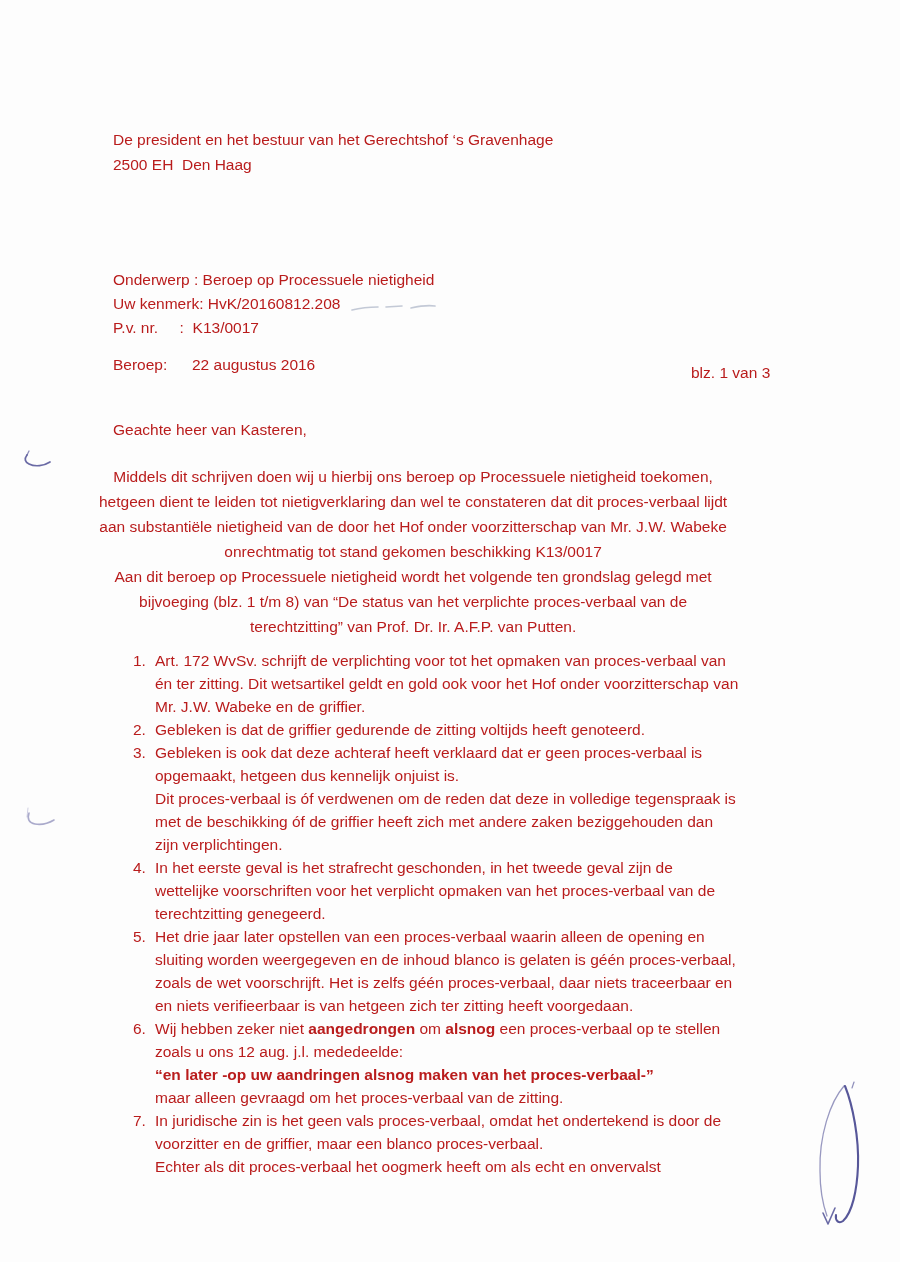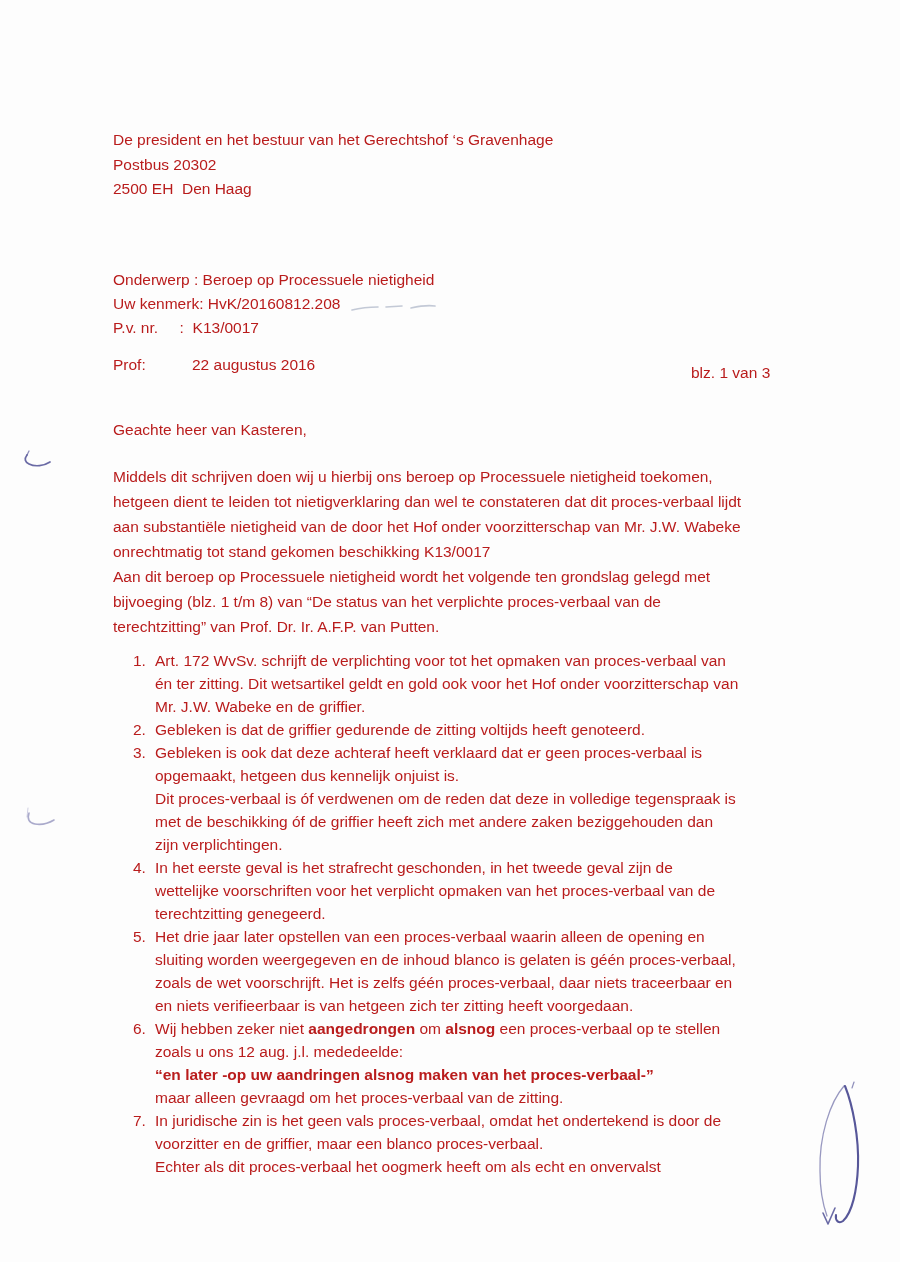--- a/index.html
+++ b/index.html
@@ -15,53 +15,53 @@
   .abs{position:absolute;}
   #recipient{left:113px;top:128px;line-height:24.5px;white-space:pre-wrap;}
   #meta{left:113px;top:268px;line-height:24px;}
   .meta-row{display:flex;}
   .meta-label{min-width:79px;white-space:pre;}
   .meta-value{white-space:pre;}
   #daterow{left:113px;top:356px;width:690px;height:24px;}
   .date-label{display:inline-block;min-width:79px;}
   #pageind{position:absolute;left:578px;top:8px;white-space:pre;}
   #salutation{left:113px;top:421px;}
-  #intro{left:113px;top:464px;line-height:25px;white-space:pre-wrap;}
+  #intro{left:99px;top:464px;line-height:25px;white-space:pre-wrap;text-align:center;}
   #list{left:133px;top:649px;line-height:23px;}
   .li{display:flex;align-items:flex-start;}
   .li .num{min-width:22px;white-space:pre;}
   .li .body{flex:1;white-space:pre-wrap;}
   .bold{font-weight:bold;}
   .penmark{position:absolute;pointer-events:none;}
   svg{display:block;}
 </style>
 </head>
 <body>
 
 <div class="sheet">
 
-  <div id="recipient" class="abs"><div>De president en het bestuur van het Gerechtshof ‘s Gravenhage</div><div>Postbus 20302</div><div>2500 EH  Den Haag</div></div>
+  <div id="recipient" class="abs"><div>De president en het bestuur van het Gerechtshof ‘s Gravenhage</div><div>2500 EH  Den Haag</div></div>
 
   <div id="meta" class="abs">
       <div class="meta-row">
         <div class="meta-label">Onderwerp : </div>
         <div class="meta-value">Beroep op Processuele nietigheid</div>
       </div>
       <div class="meta-row">
         <div class="meta-label">Uw kenmerk: </div>
         <div class="meta-value">HvK/20160812.208</div>
       </div>
       <div class="meta-row">
         <div class="meta-label">P.v. nr.     :  </div>
         <div class="meta-value">K13/0017</div>
       </div>
     </div>
 
   <div id="daterow" class="abs">
-    <span class="date-label">Prof:</span><span>22 augustus 2016</span>
+    <span class="date-label">Beroep:</span><span>22 augustus 2016</span>
     <span id="pageind">blz. 1 van 3</span>
   </div>
 
   <div id="salutation" class="abs">Geachte heer van Kasteren,</div>
 
   <div id="intro" class="abs"><div>Middels dit schrijven doen wij u hierbij ons beroep op Processuele nietigheid toekomen,</div><div>hetgeen dient te leiden tot nietigverklaring dan wel te constateren dat dit proces-verbaal lijdt</div><div>aan substantiële nietigheid van de door het Hof onder voorzitterschap van Mr. J.W. Wabeke</div><div>onrechtmatig tot stand gekomen beschikking K13/0017</div><div>Aan dit beroep op Processuele nietigheid wordt het volgende ten grondslag gelegd met</div><div>bijvoeging (blz. 1 t/m 8) van “De status van het verplichte proces-verbaal van de</div><div>terechtzitting” van Prof. Dr. Ir. A.F.P. van Putten.</div></div>
 
   <div id="list" class="abs">
       <div class="li">
         <div class="num">1.</div>

